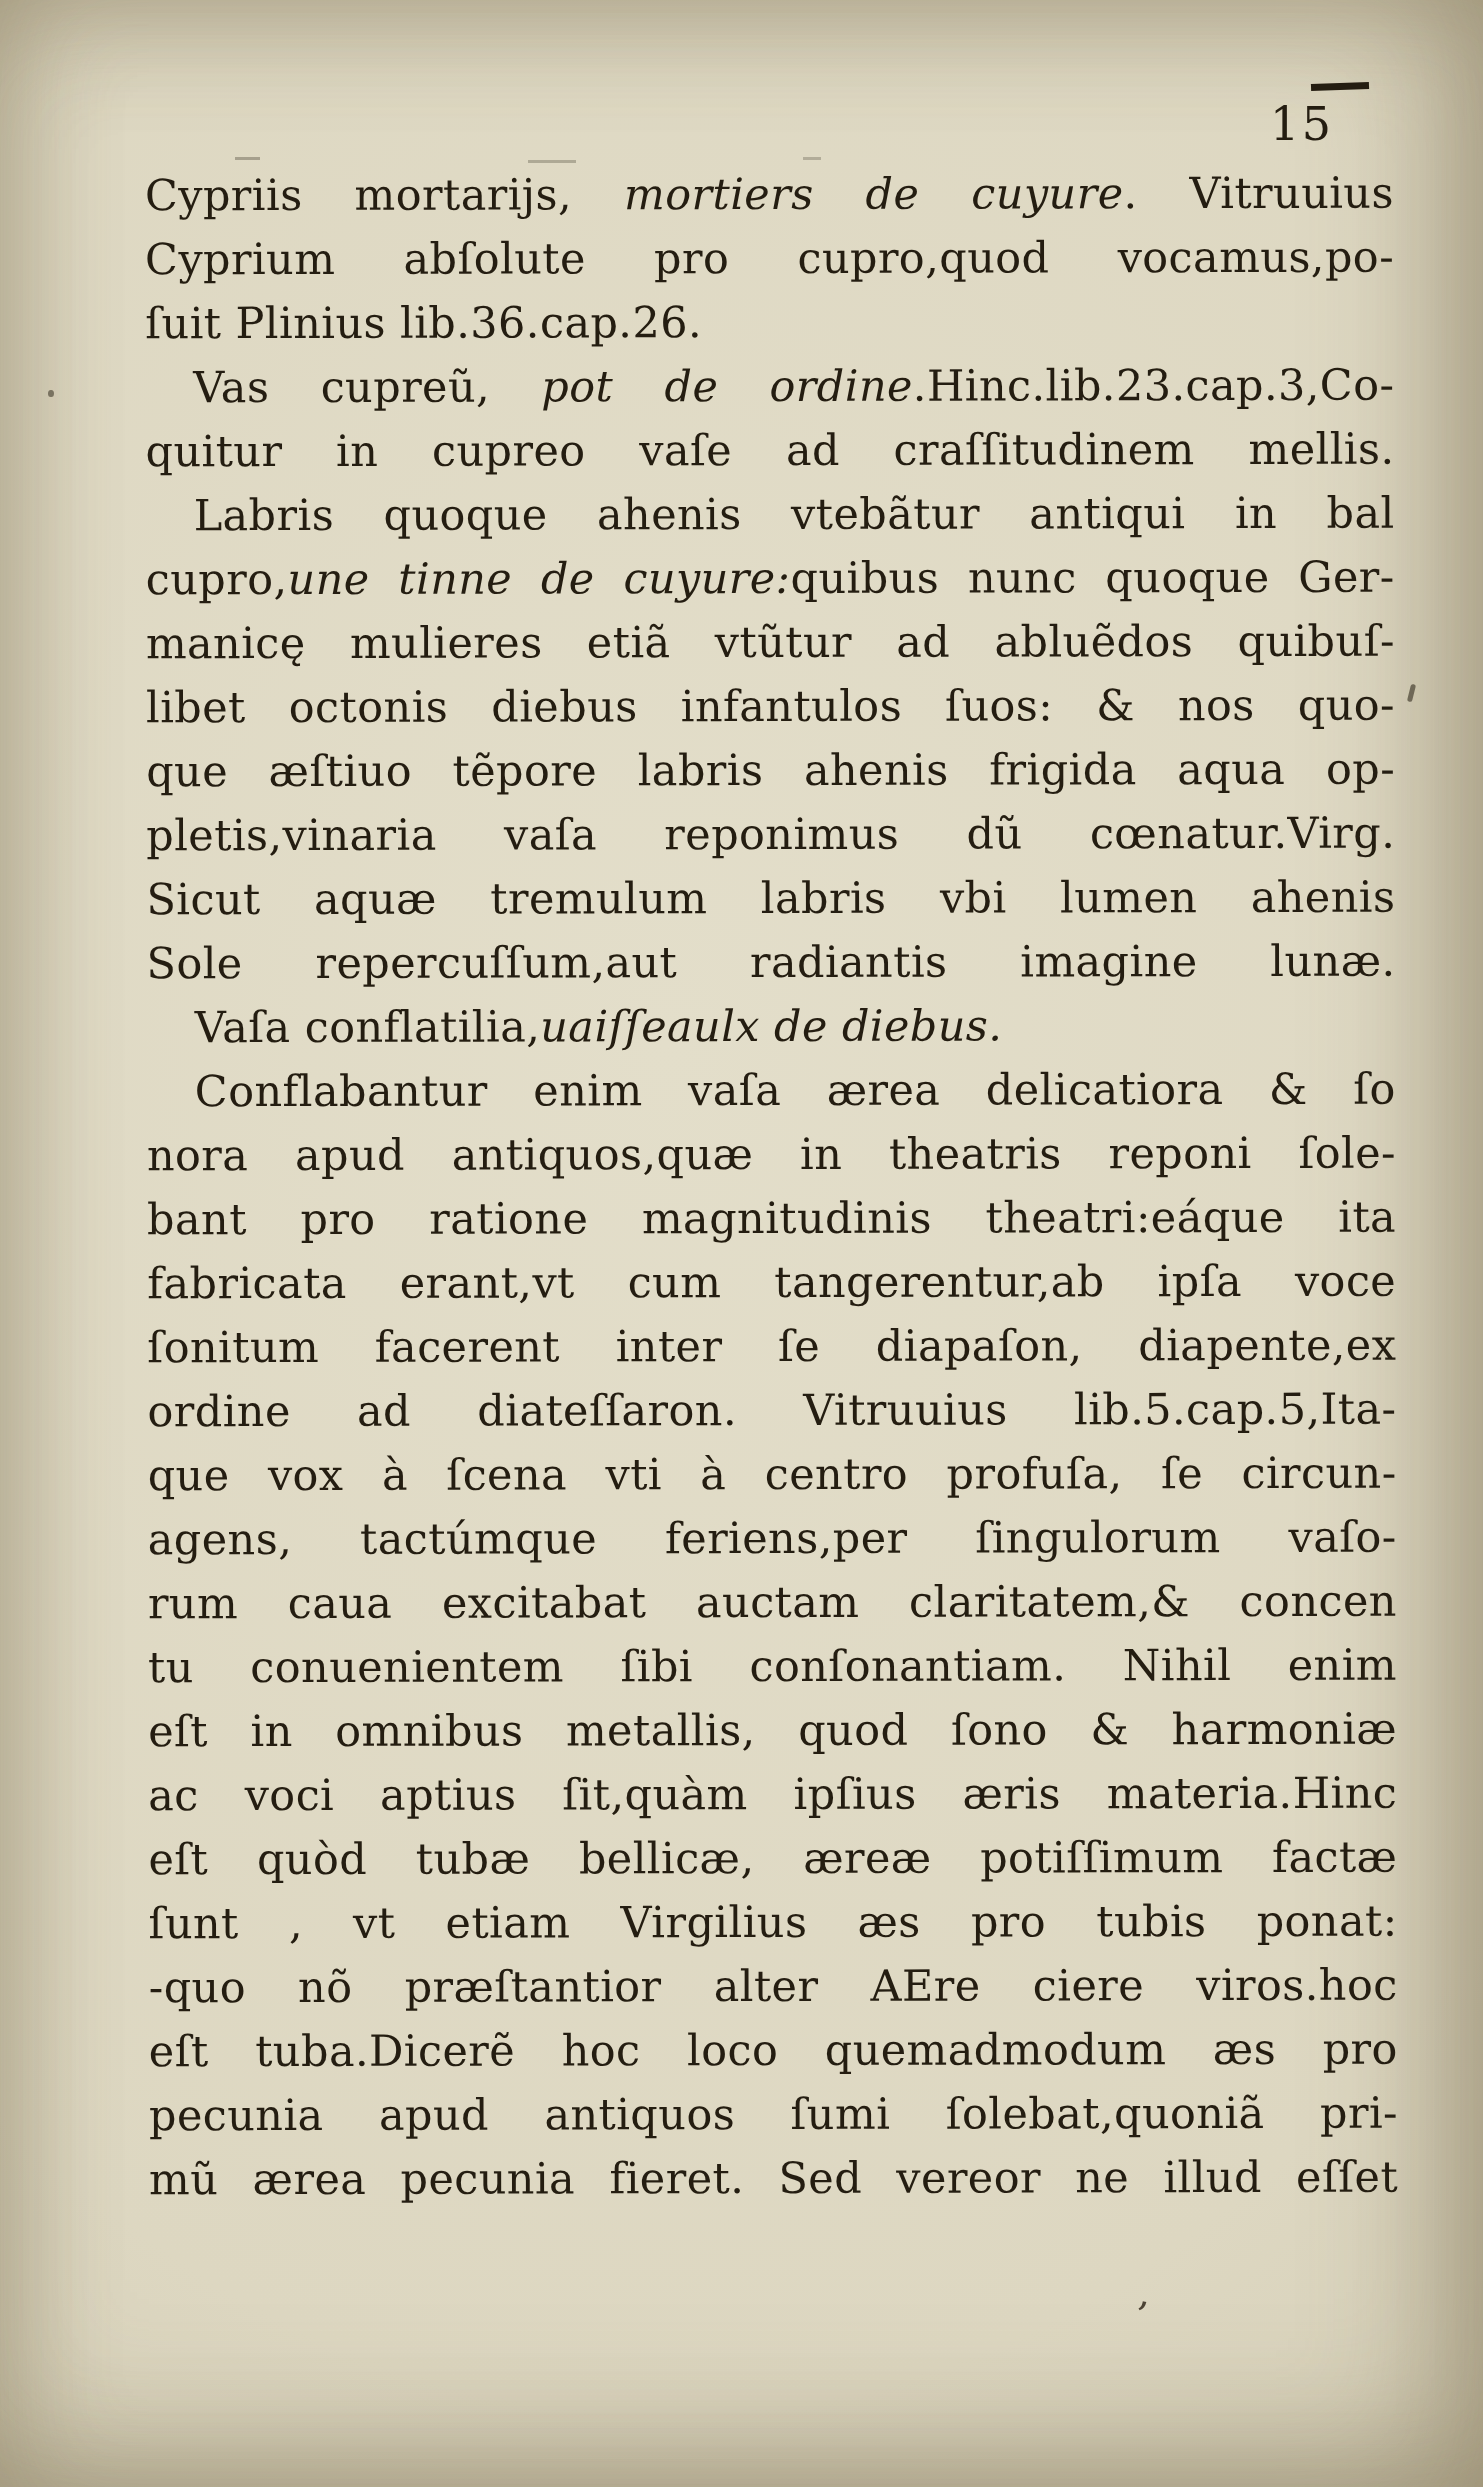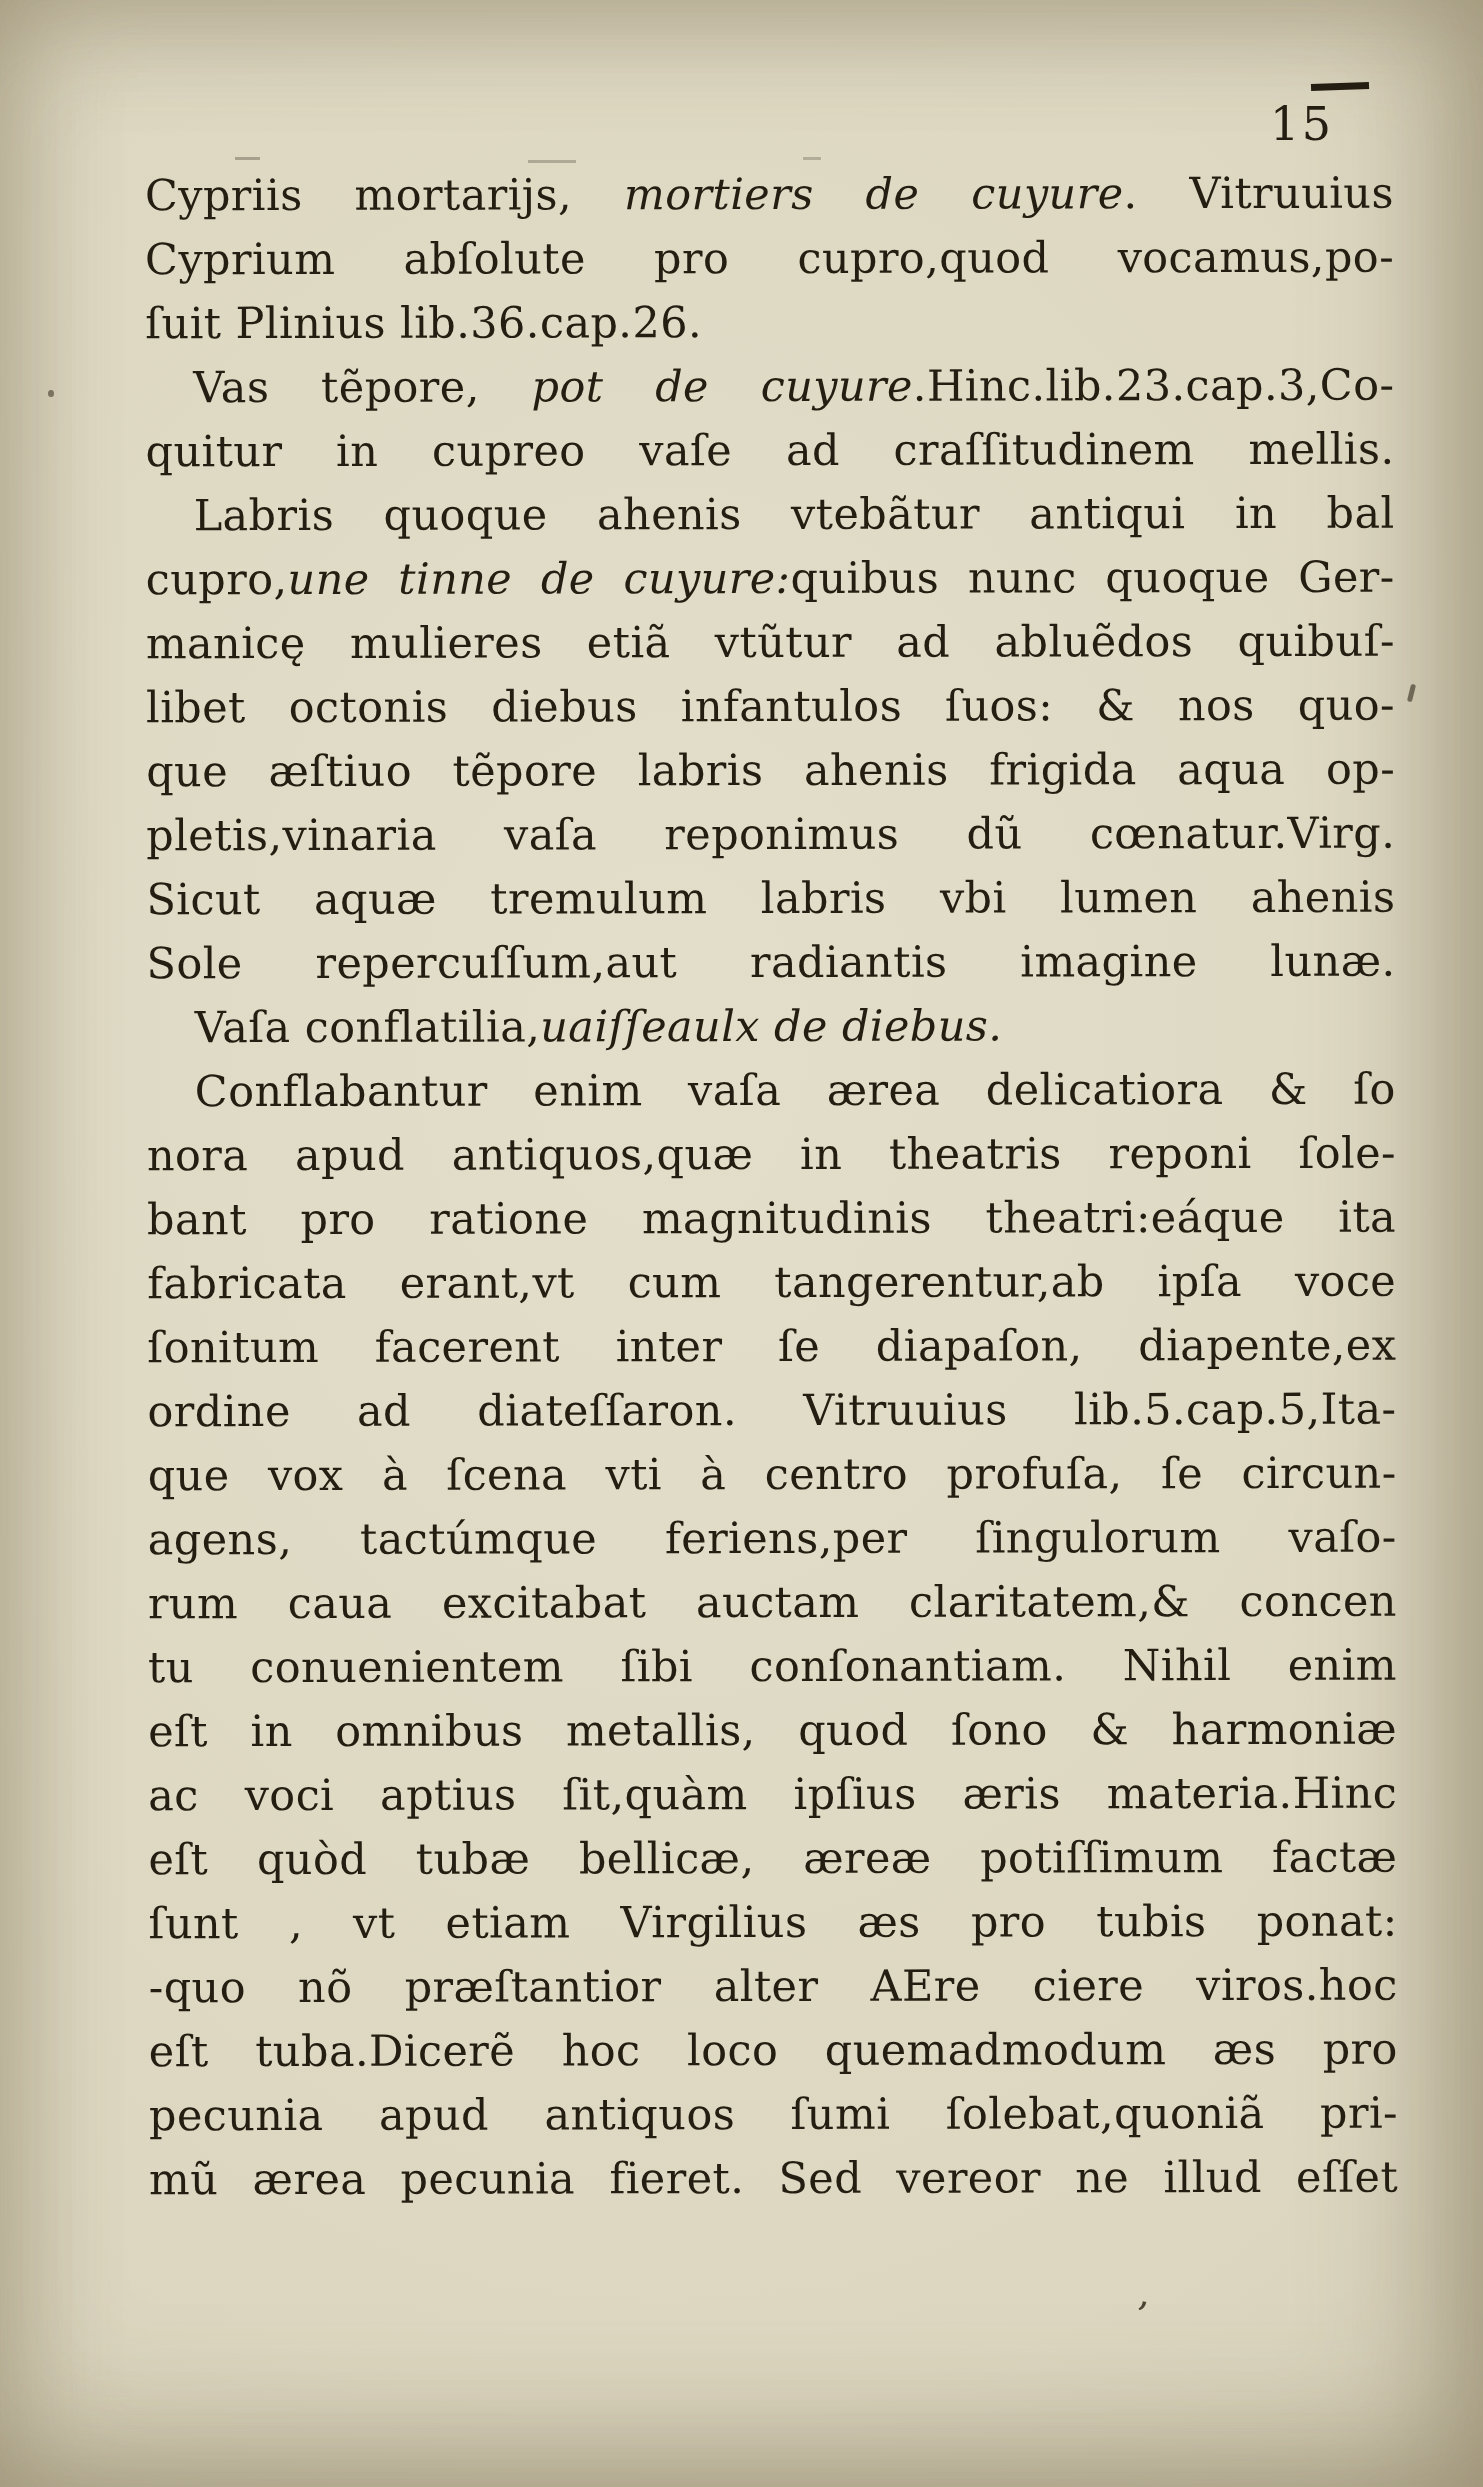--- a/index.html
+++ b/index.html
@@ -78,21 +78,21 @@
   <div class="artifact bleed-3"></div>
   <div class="artifact margin-dot"></div>
   <div class="artifact margin-tick"></div>
 
   <div class="page-number">15</div>
 
   <div class="text-block">
       <div class="line"><span class="seg rm">Cypriis mortarijs, </span><span class="seg it">mortiers de cuyure</span><span class="seg rm">. Vitruuius</span></div>
       <div class="line"><span class="seg rm">Cyprium abſolute pro cupro,quod vocamus,po-</span></div>
       <div class="line short"><span class="seg rm">ſuit Plinius lib.36.cap.26.</span></div>
-      <div class="line indent"><span class="seg rm">Vas tẽpore, </span><span class="seg it">pot de cuyure</span><span class="seg rm">.Hinc.lib.23.cap.3,Co-</span></div>
+      <div class="line indent"><span class="seg rm">Vas cupreũ, </span><span class="seg it">pot de ordine</span><span class="seg rm">.Hinc.lib.23.cap.3,Co-</span></div>
       <div class="line"><span class="seg rm">quitur in cupreo vaſe ad craſſitudinem mellis.</span></div>
       <div class="line indent"><span class="seg rm">Labris quoque ahenis vtebãtur antiqui in bal</span></div>
       <div class="line"><span class="seg rm">cupro,</span><span class="seg it">une tinne de cuyure:</span><span class="seg rm">quibus nunc quoque Ger-</span></div>
       <div class="line"><span class="seg rm">manicę mulieres etiã vtũtur ad abluẽdos quibuſ-</span></div>
       <div class="line"><span class="seg rm">libet octonis diebus infantulos ſuos: &amp; nos quo-</span></div>
       <div class="line"><span class="seg rm">que æſtiuo tẽpore labris ahenis frigida aqua op-</span></div>
       <div class="line"><span class="seg rm">pletis,vinaria vaſa reponimus dũ cœnatur.Virg.</span></div>
       <div class="line"><span class="seg rm">Sicut aquæ tremulum labris vbi lumen ahenis</span></div>
       <div class="line"><span class="seg rm">Sole repercuſſum,aut radiantis imagine lunæ.</span></div>
       <div class="line indent short"><span class="seg rm">Vaſa conflatilia,</span><span class="seg it">uaiſſeaulx de diebus.</span></div>

